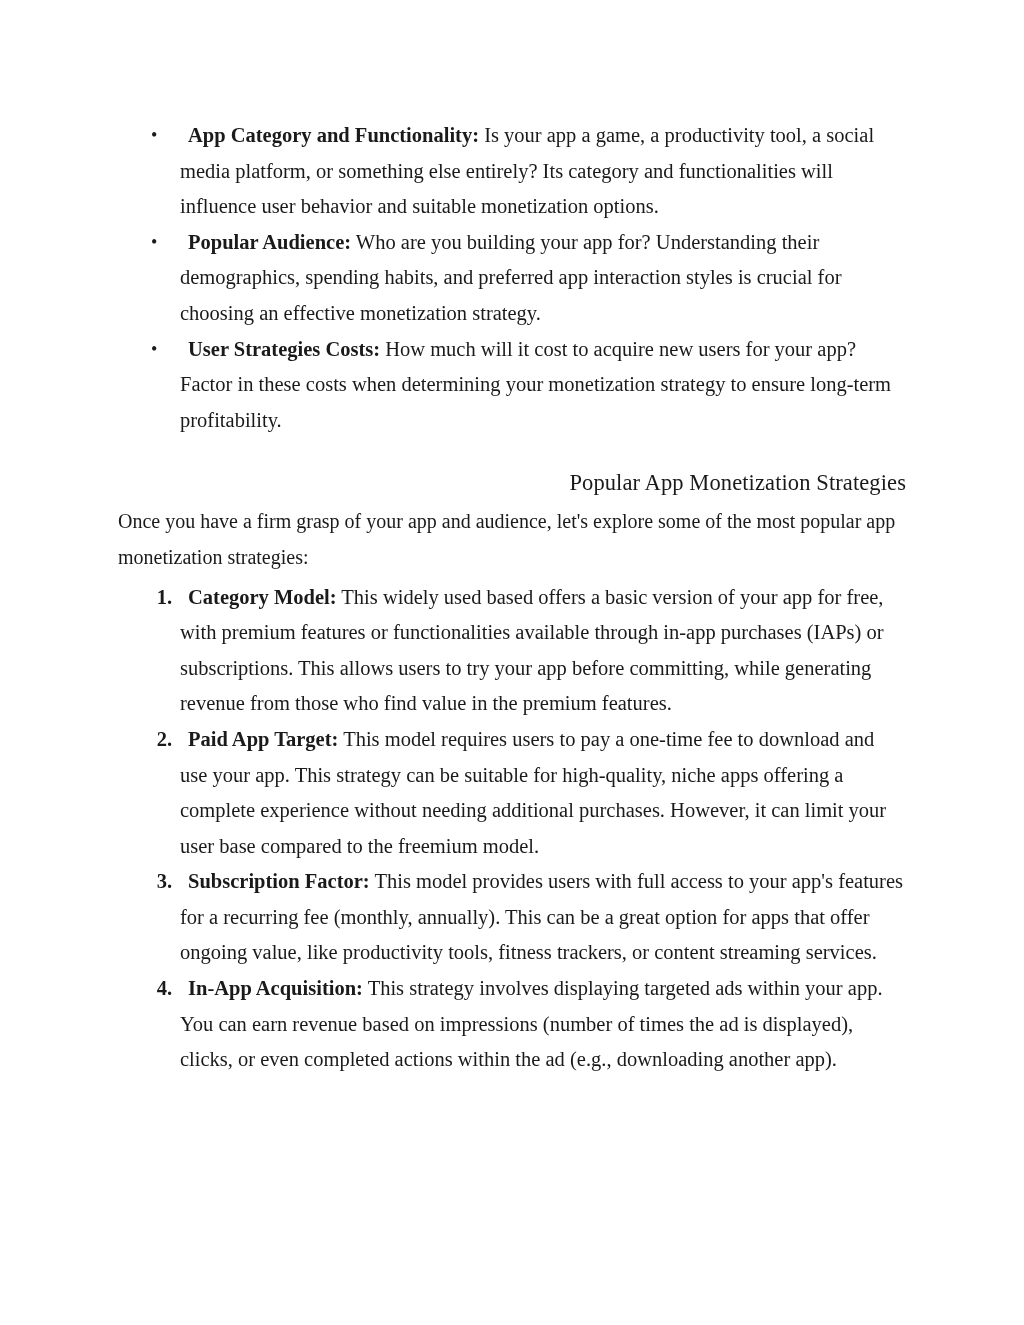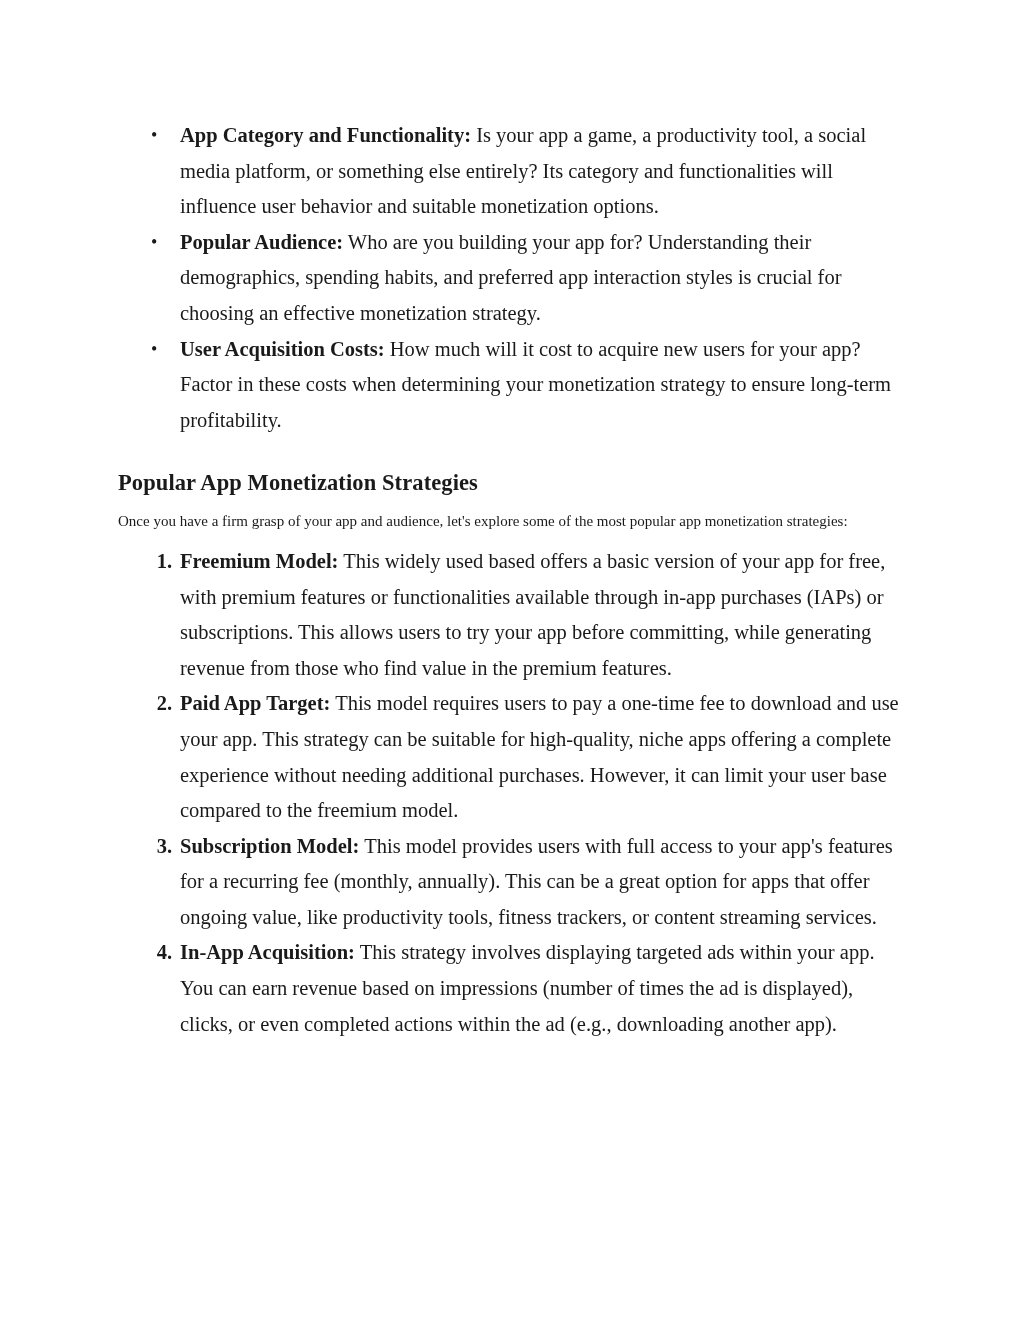--- a/index.html
+++ b/index.html
@@ -58,64 +58,66 @@
     left: 28px;
     top: 0;
     font-weight: bold;
     font-size: 20.5px;
     line-height: 35.6px;
     width: 26px;
     text-align: right;
   }
   .lead {
     font-weight: bold;
+    margin-left: 8px;
   }
   h2.section-heading {
     font-size: 22.5px;
-    font-weight: bold;
+    font-weight: normal;
     margin: 30px 0 6px 0;
     line-height: 30px;
     letter-spacing: 0.1px;
+    text-align: right;
   }
   p.body-para {
-    font-size: 15px;
+    font-size: 20px;
     line-height: 35.6px;
     margin: 0 0 4px 0;
     text-align: left;
   }
 </style>
 </head>
 <body>
 
 <div class="page">
 
   <ul class="bullet-list">
     <li>
       <span class="bullet">•</span><span class="lead">App Category and Functionality:</span><span> Is your app a game, a productivity tool, a social media platform, or something else entirely? Its category and functionalities will influence user behavior and suitable monetization options.</span>
     </li>
     <li>
       <span class="bullet">•</span><span class="lead">Popular Audience:</span><span> Who are you building your app for? Understanding their demographics, spending habits, and preferred app interaction styles is crucial for choosing an effective monetization strategy.</span>
     </li>
     <li>
-      <span class="bullet">•</span><span class="lead">User Acquisition Costs:</span><span> How much will it cost to acquire new users for your app? Factor in these costs when determining your monetization strategy to ensure long-term profitability.</span>
+      <span class="bullet">•</span><span class="lead">User Strategies Costs:</span><span> How much will it cost to acquire new users for your app? Factor in these costs when determining your monetization strategy to ensure long-term profitability.</span>
     </li>
   </ul>
 
   <h2 class="section-heading">Popular App Monetization Strategies</h2>
 
   <p class="body-para">Once you have a firm grasp of your app and audience, let's explore some of the most popular app monetization strategies:</p>
 
   <ol class="num-list">
     <li>
-      <span class="marker">1.</span><span class="lead">Freemium Model:</span><span> This widely used based offers a basic version of your app for free, with premium features or functionalities available through in-app purchases (IAPs) or subscriptions. This allows users to try your app before committing, while generating revenue from those who find value in the premium features.</span>
+      <span class="marker">1.</span><span class="lead">Category Model:</span><span> This widely used based offers a basic version of your app for free, with premium features or functionalities available through in-app purchases (IAPs) or subscriptions. This allows users to try your app before committing, while generating revenue from those who find value in the premium features.</span>
     </li>
     <li>
       <span class="marker">2.</span><span class="lead">Paid App Target:</span><span> This model requires users to pay a one-time fee to download and use your app. This strategy can be suitable for high-quality, niche apps offering a complete experience without needing additional purchases. However, it can limit your user base compared to the freemium model.</span>
     </li>
     <li>
-      <span class="marker">3.</span><span class="lead">Subscription Model:</span><span> This model provides users with full access to your app's features for a recurring fee (monthly, annually). This can be a great option for apps that offer ongoing value, like productivity tools, fitness trackers, or content streaming services.</span>
+      <span class="marker">3.</span><span class="lead">Subscription Factor:</span><span> This model provides users with full access to your app's features for a recurring fee (monthly, annually). This can be a great option for apps that offer ongoing value, like productivity tools, fitness trackers, or content streaming services.</span>
     </li>
     <li>
       <span class="marker">4.</span><span class="lead">In-App Acquisition:</span><span> This strategy involves displaying targeted ads within your app. You can earn revenue based on impressions (number of times the ad is displayed), clicks, or even completed actions within the ad (e.g., downloading another app).</span>
     </li>
   </ol>
 
 </div>
 
 </body></html>

